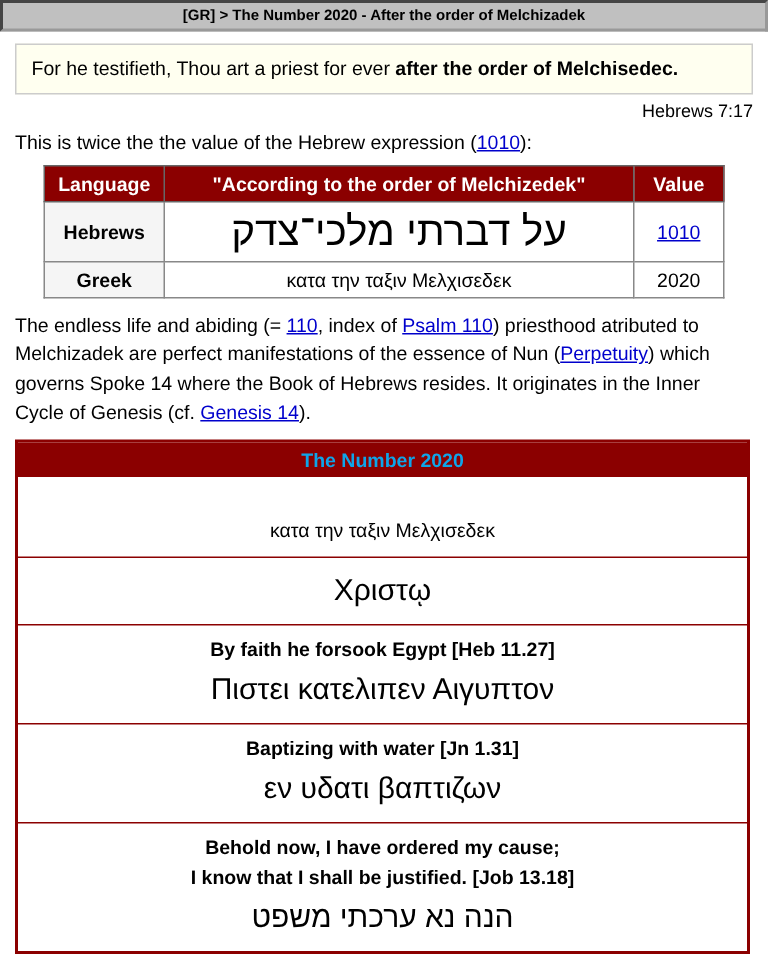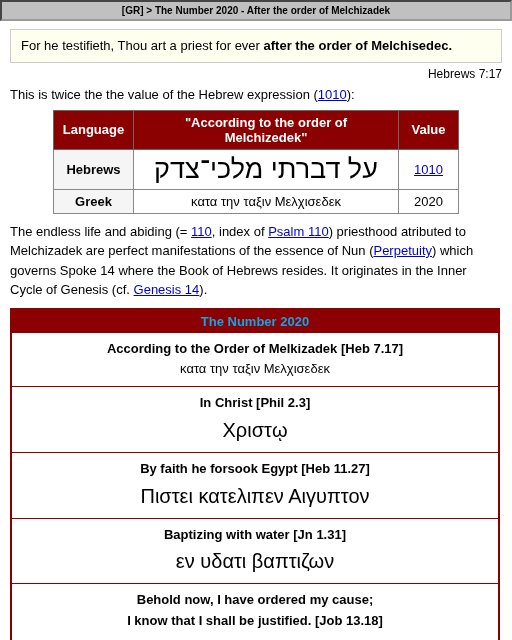--- a/index.html
+++ b/index.html
@@ -48,21 +48,21 @@
       font-size: 13px;
     }
     .intro-text a {
       color: #0000cc;
     }
 
     
     .main-table {
       margin: 8px auto;
       border-collapse: collapse;
-      width: 406px;
+      width: 454px;
     }
     .main-table th {
       background: #8b0000;
       color: #fff;
       border: 1px solid #666;
       padding: 4px 8px;
       font-size: 13px;
     }
     .main-table td {
       border: 1px solid #888;
@@ -182,25 +182,24 @@
 </table>
 
 <div class="body-para">
   <span>The endless life and abiding (= </span><a href="#110">110</a><span>, index of </span><a href="#psalm110">Psalm 110</a><span>) priesthood atributed to Melchizadek are perfect manifestations of the essence of Nun (</span><a href="#perpetuity">Perpetuity</a><span>) which governs Spoke 14 where the Book of Hebrews resides. It originates in the Inner Cycle of Genesis (cf. </span><a href="#genesis14">Genesis 14</a><span>).</span>
 </div>
 
 <div class="num-section">
   <div class="num-section-header">The Number 2020</div>
   <div id="num2020-rows">
       <div class="num-section-row">
-      <span class="bold-label">According to the Order of Melkizadek [Heb 7.17]</span><br>
+      <br>
       <span class="greek-small">κατα την ταξιν Μελχισεδεκ</span>
     </div>
       <div class="num-section-row">
-      <span class="bold-label">In Christ [Phil 2.3]</span>
       <span class="greek-large">Χριστῳ</span>
     </div>
       <div class="num-section-row">
       <span class="bold-label">By faith he forsook Egypt [Heb 11.27]</span>
       <span class="greek-large">Πιστει κατελιπεν Αιγυπτον</span>
     </div>
       <div class="num-section-row">
       <span class="bold-label">Baptizing with water [Jn 1.31]</span>
       <span class="greek-large">εν υδατι βαπτιζων</span>
     </div>

